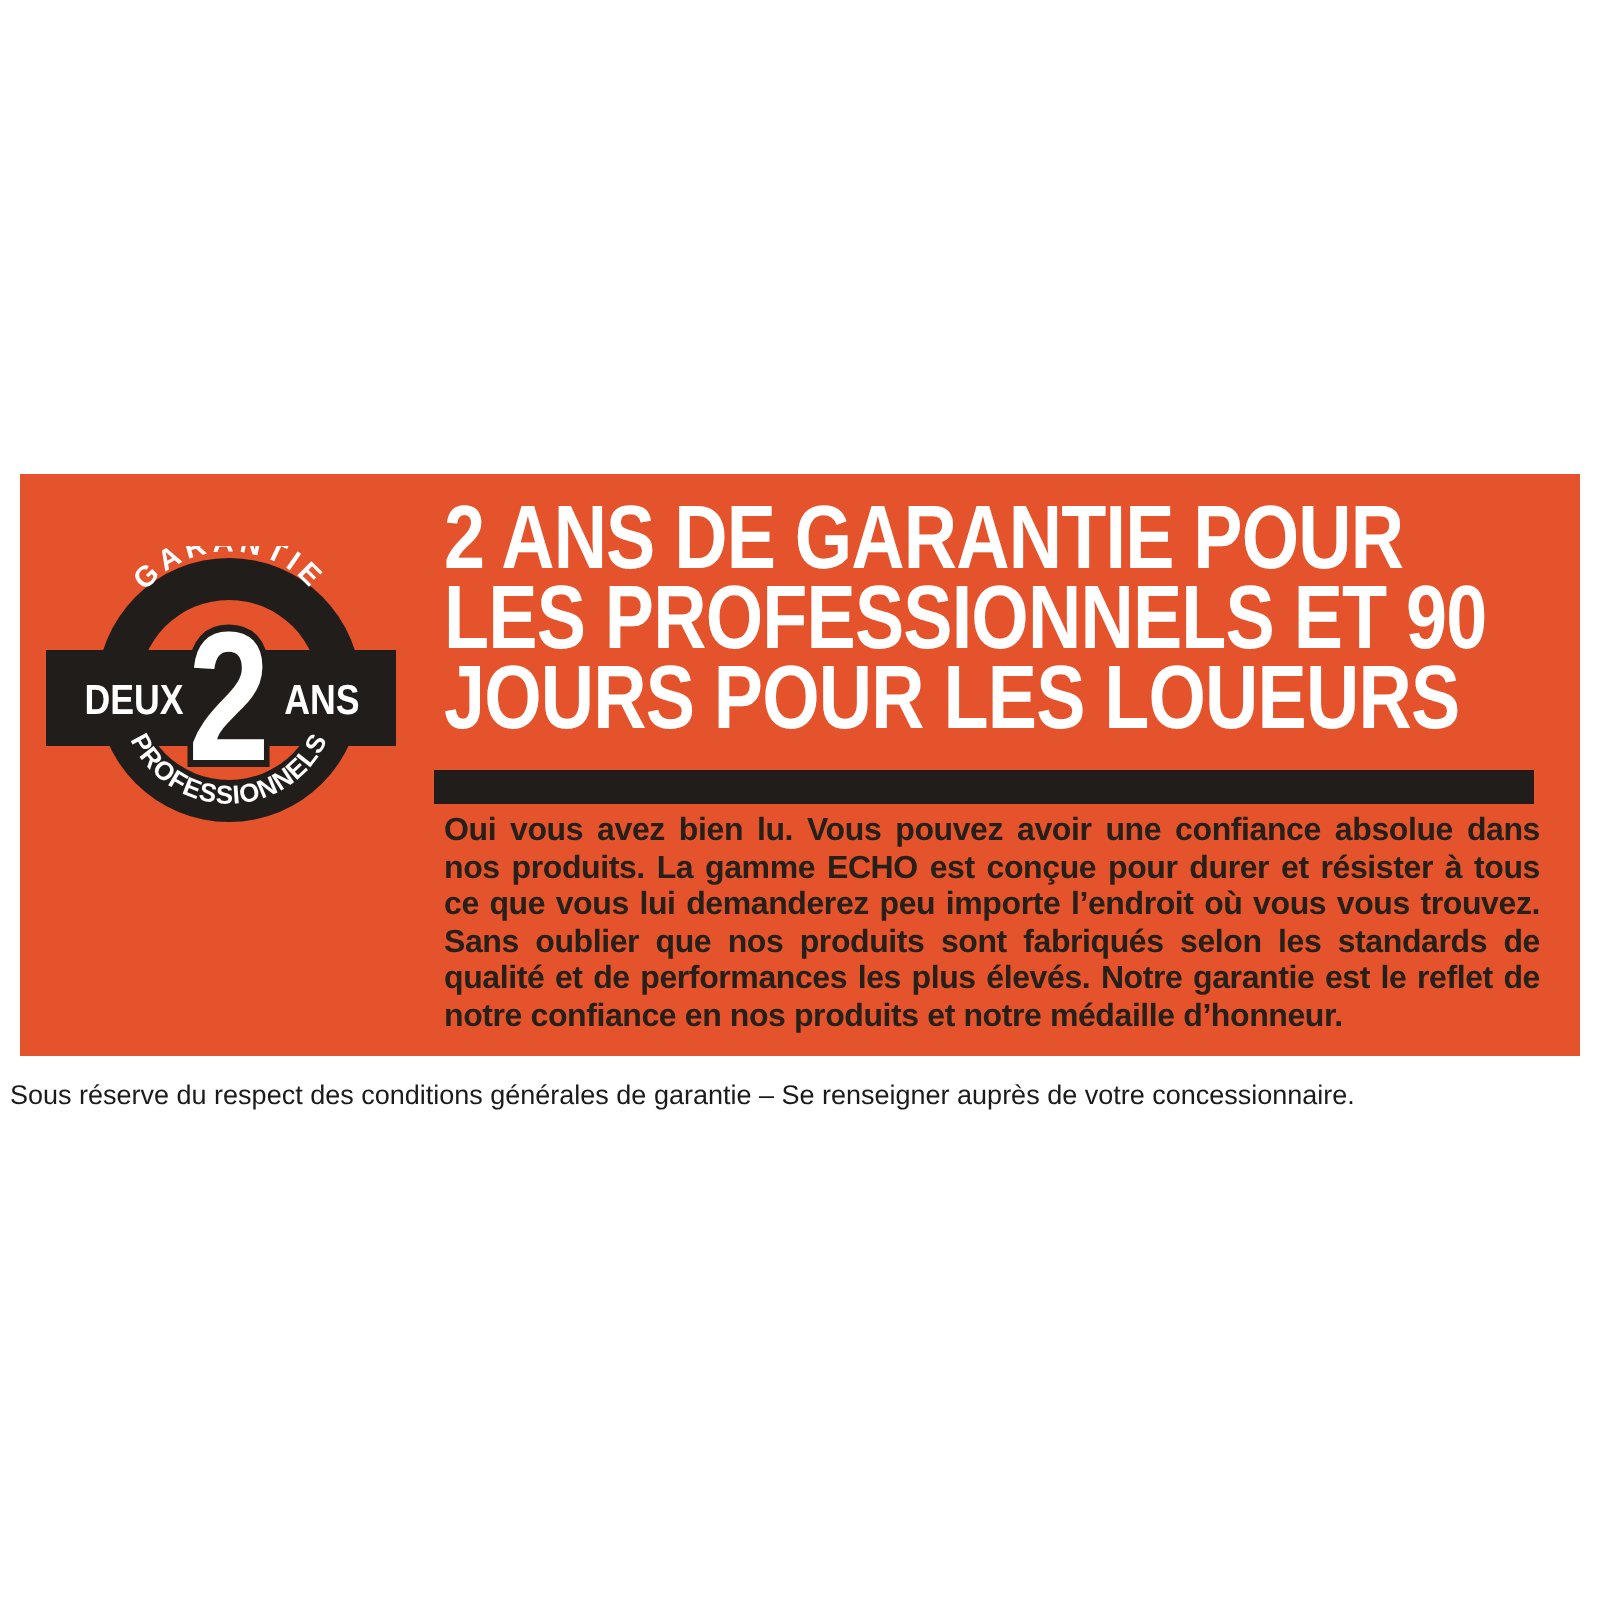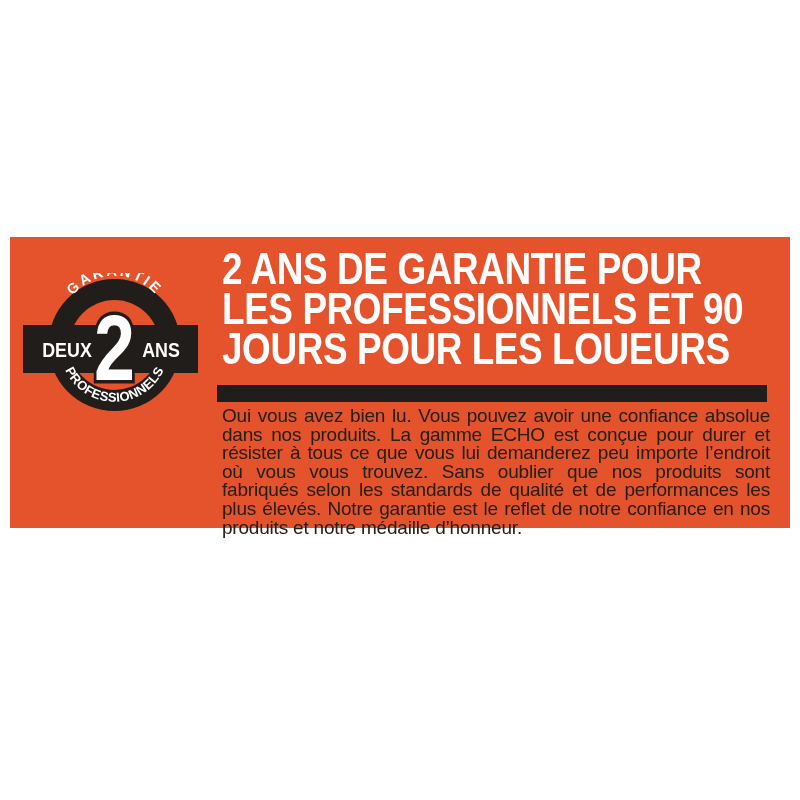--- a/index.html
+++ b/index.html
@@ -82,23 +82,23 @@
     height: 17px;
     background: var(--ink-black, #211D1A);
   }
   .body-text {
     position: absolute;
     left: 212px;
     top: 170px;
     width: 548px;
     margin: 0;
     color: var(--body-text, #262019);
-    font-size: 19px;
+    font-size: 16px;
     line-height: 18.6px;
-    font-weight: normal;
+    font-weight: bold;
     letter-spacing: -0.2px;
     text-align: justify;
     text-align-last: left;
   }
   .footnote {
     position: absolute;
     left: 5px;
     top: 539px;
     margin: 0;
     color: var(--footnote-text, #1B1B1B);
@@ -141,14 +141,15 @@
       <span class="hl">LES PROFESSIONNELS ET 90</span>
       <span class="hl">JOURS POUR LES LOUEURS</span>
     </h1>
 
     <div class="divider"></div>
 
     <p class="body-text">Oui vous avez bien lu. Vous pouvez avoir une confiance absolue dans nos produits. La gamme ECHO est conçue pour durer et résister à tous ce que vous lui demanderez peu importe l’endroit où vous vous trouvez. Sans oublier que nos produits sont fabriqués selon les standards de qualité et de performances les plus élevés. Notre garantie est le reflet de notre confiance en nos produits et notre médaille d’honneur.</p>
 
   </section>
 
+  <p class="footnote">Sous réserve du respect des conditions générales de garantie – Se renseigner auprès de votre concessionnaire.</p>
 
 </div>
 
 </body></html>

